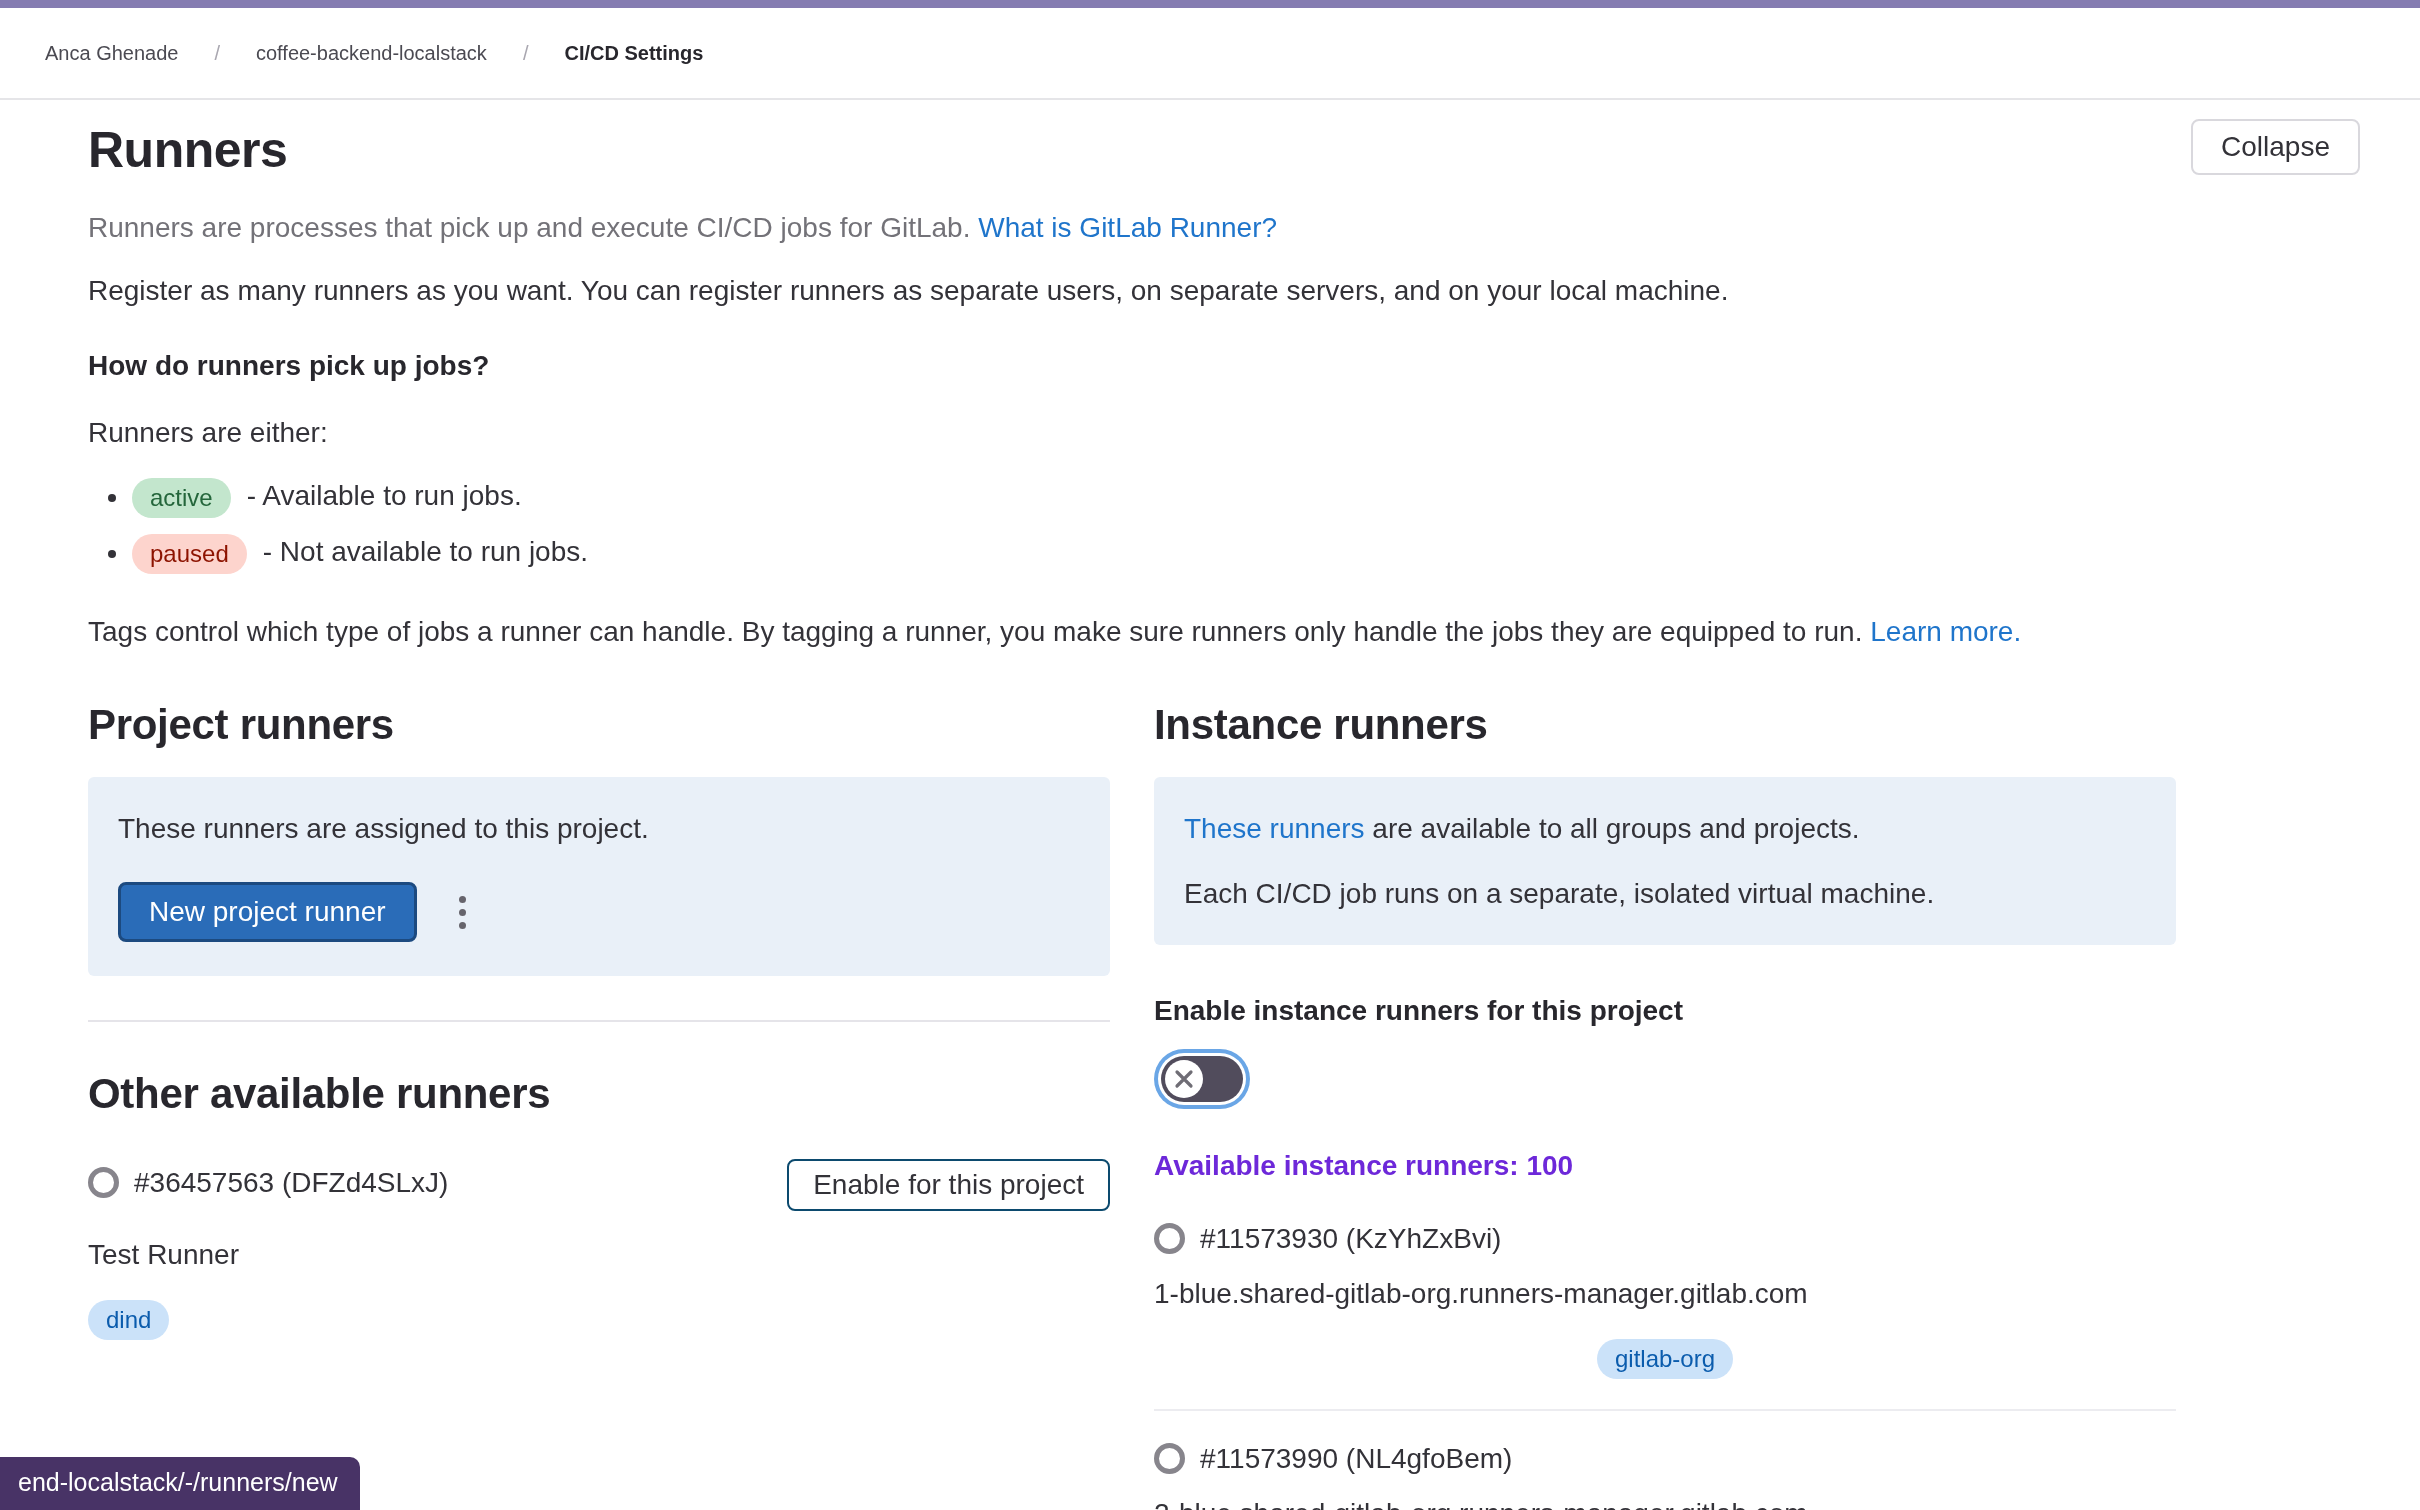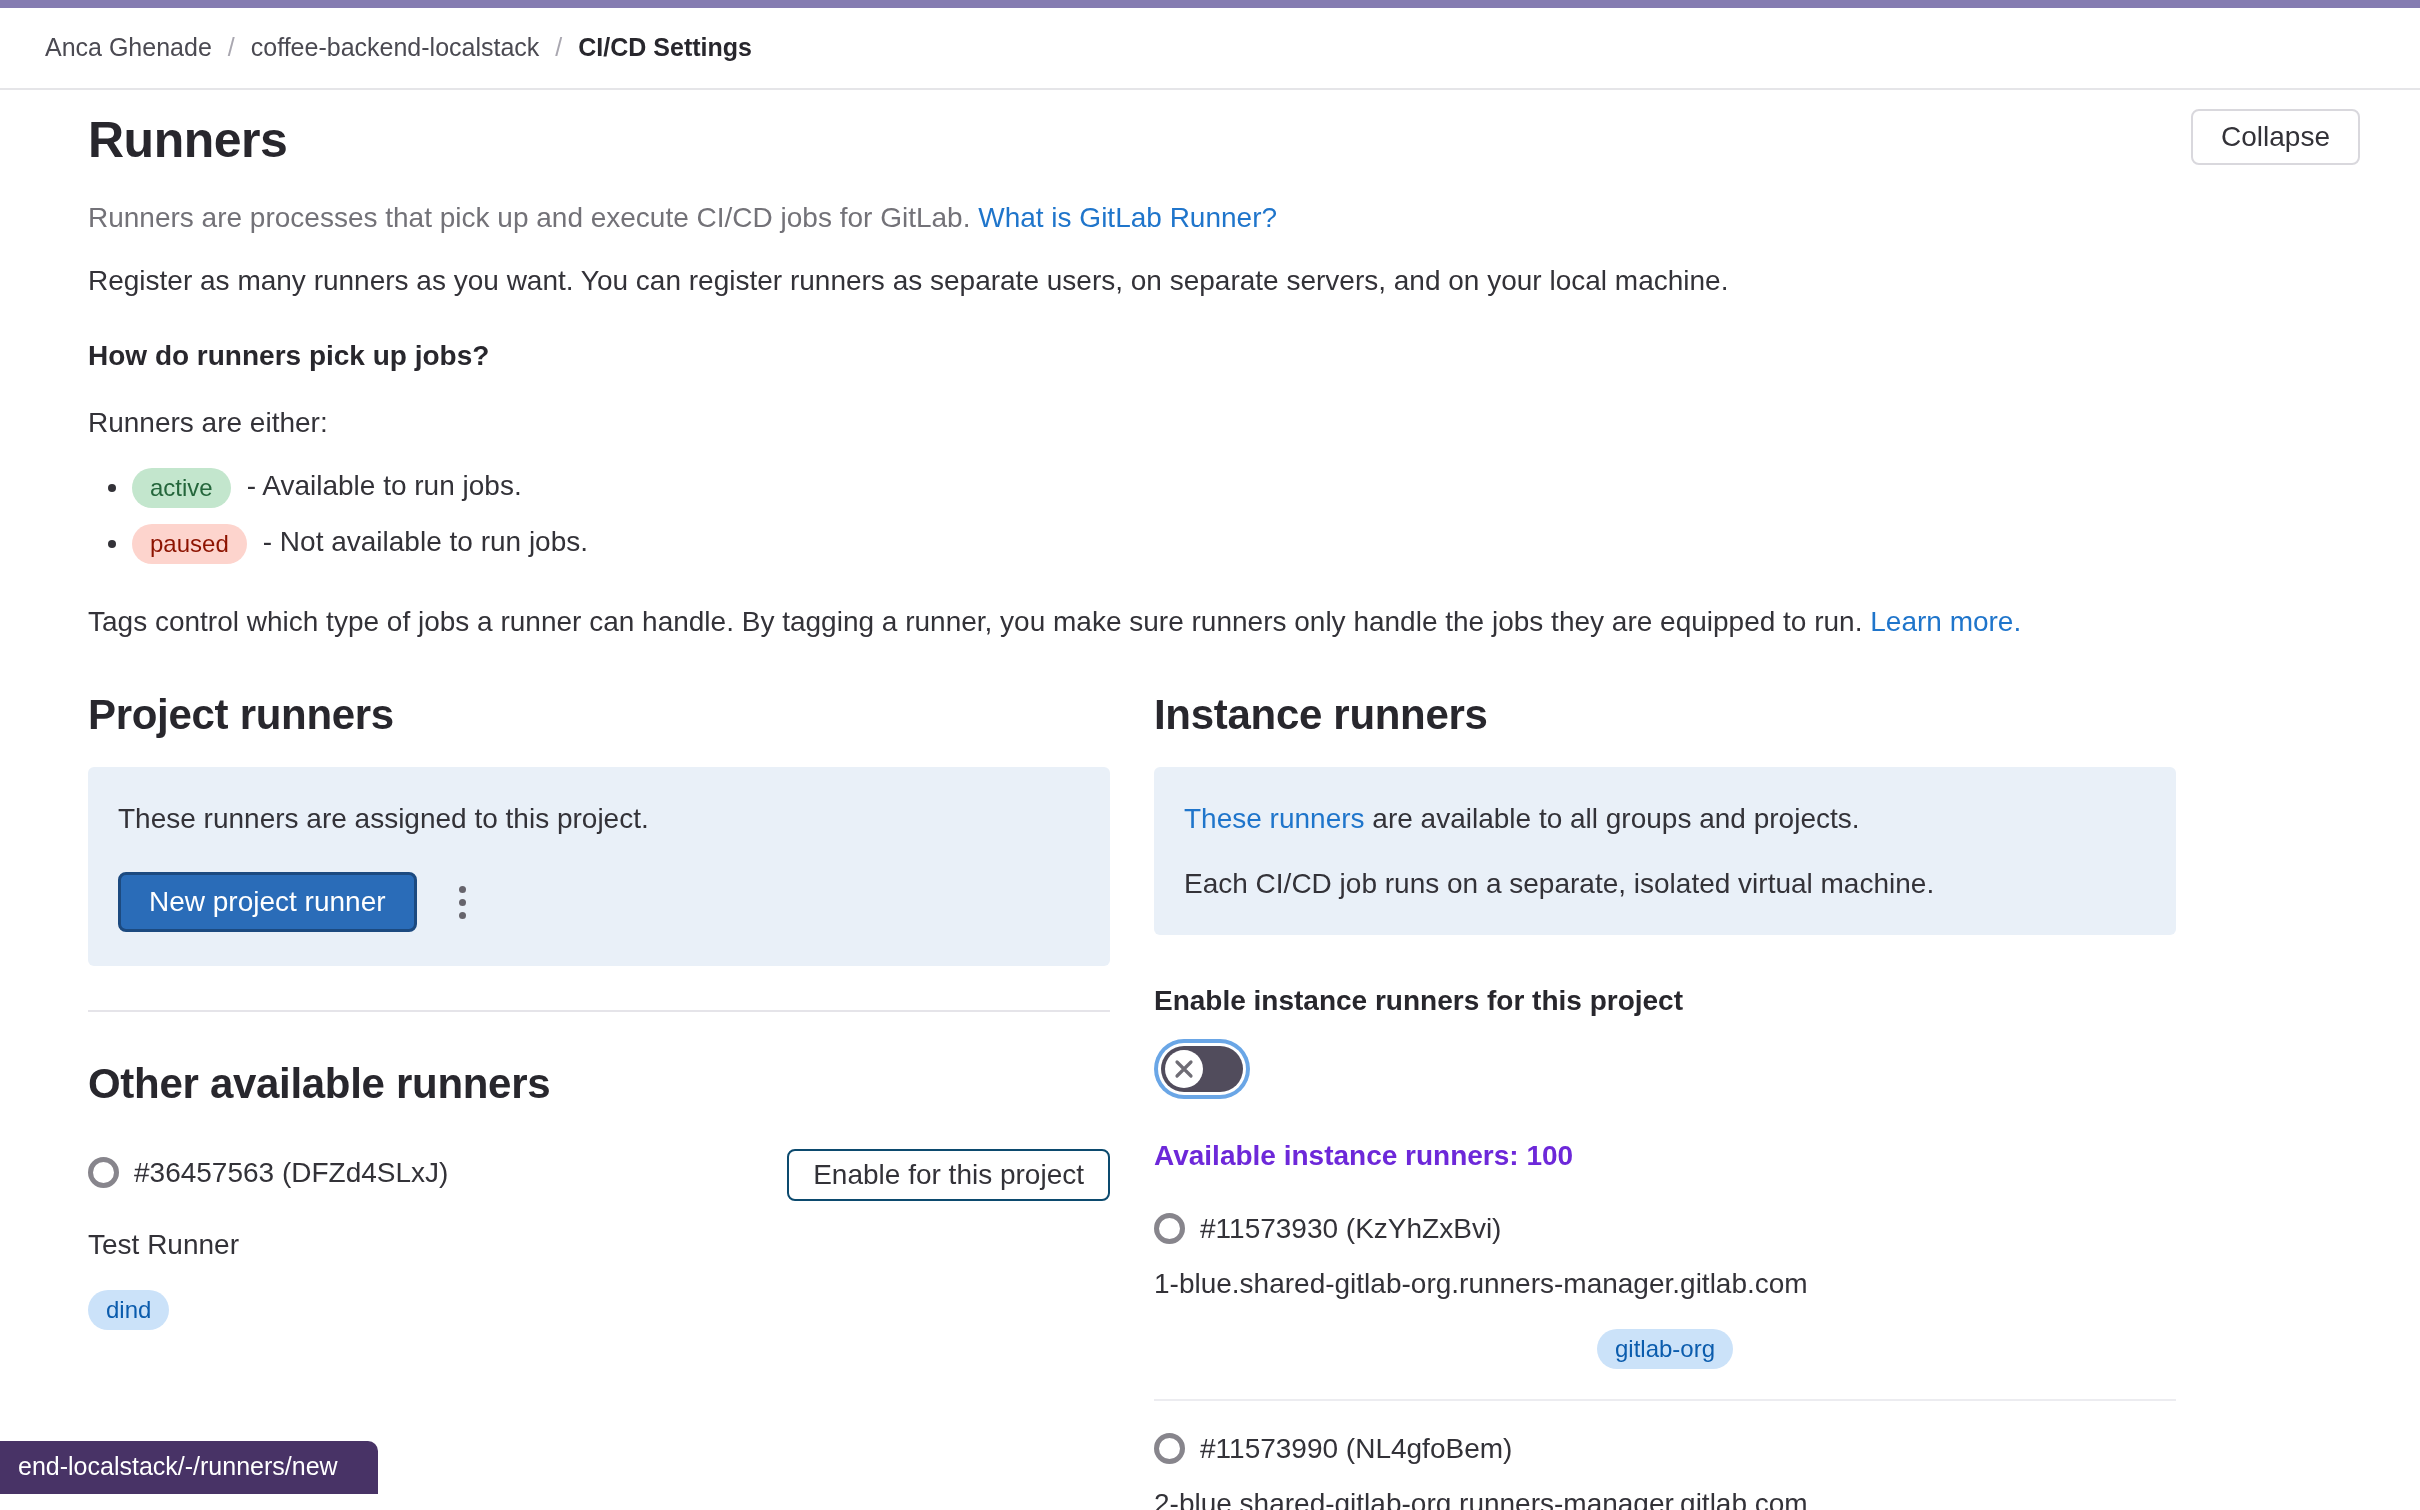--- a/index.html
+++ b/index.html
@@ -4,23 +4,23 @@
 <style>
   * { box-sizing: border-box; }
   html,body { margin:0; padding:0; }
   body {
     width:2420px; height:1510px; overflow:hidden; position:relative;
     background:#ffffff; color:#333238;
     font-family:"Liberation Sans", sans-serif; font-size:28px; line-height:1.25;
   }
   .topbar { height:8px; background:#857cb1; }
   .breadcrumb-bar {
-    height:82px; display:flex; align-items:center; gap:16px;
+    height:92px; display:flex; align-items:center; gap:36px;
     padding:0 45px; border-bottom:2px solid #e5e5e8; background:#fff;
-    font-size:25px;
+    font-size:20px;
   }
   .crumb-link { color:#4b4a52; text-decoration:none; cursor:pointer; }
   .crumb-sep { color:#a9a7b0; }
   .crumb-current { color:#28272d; font-weight:700; }
 
   .content { padding:0 60px 0 88px; }
 
   .page-header { display:flex; justify-content:space-between; align-items:flex-start; margin-top:19px; }
   .page-title { font-size:50px; font-weight:700; color:#28272d; margin:0; letter-spacing:-0.5px; }
   .btn { font-family:inherit; cursor:pointer; }
@@ -99,22 +99,22 @@
   }
   .toggle .knob svg { display:block; }
 
   .avail-label { margin-top:46px; font-weight:700; color:#6d28d9; }
   .instance-list { margin-top:38px; }
   .instance-item .host { margin-top:20px; }
   .instance-item .tag { margin-top:20px;text-align:center; }
   .instance-divider { border:none; border-top:2px solid #ececf0; margin:30px 0; }
 
   .status-tooltip {
-    position:absolute; left:0; bottom:16px; background:#483366; color:#ffffff;
-    font-size:25px; padding:10px 40px 12px 18px; border-top-right-radius:10px;
+    position:absolute; left:0; bottom:0; background:#483366; color:#ffffff;
+    font-size:25px; padding:10px 22px 12px 18px; border-top-right-radius:10px;
     white-space:nowrap;
   }
 </style>
 </head>
 <body>
 
 <div class="topbar"></div>
 
 <nav class="breadcrumb-bar">
   <a class="crumb-link">Anca Ghenade</a>

